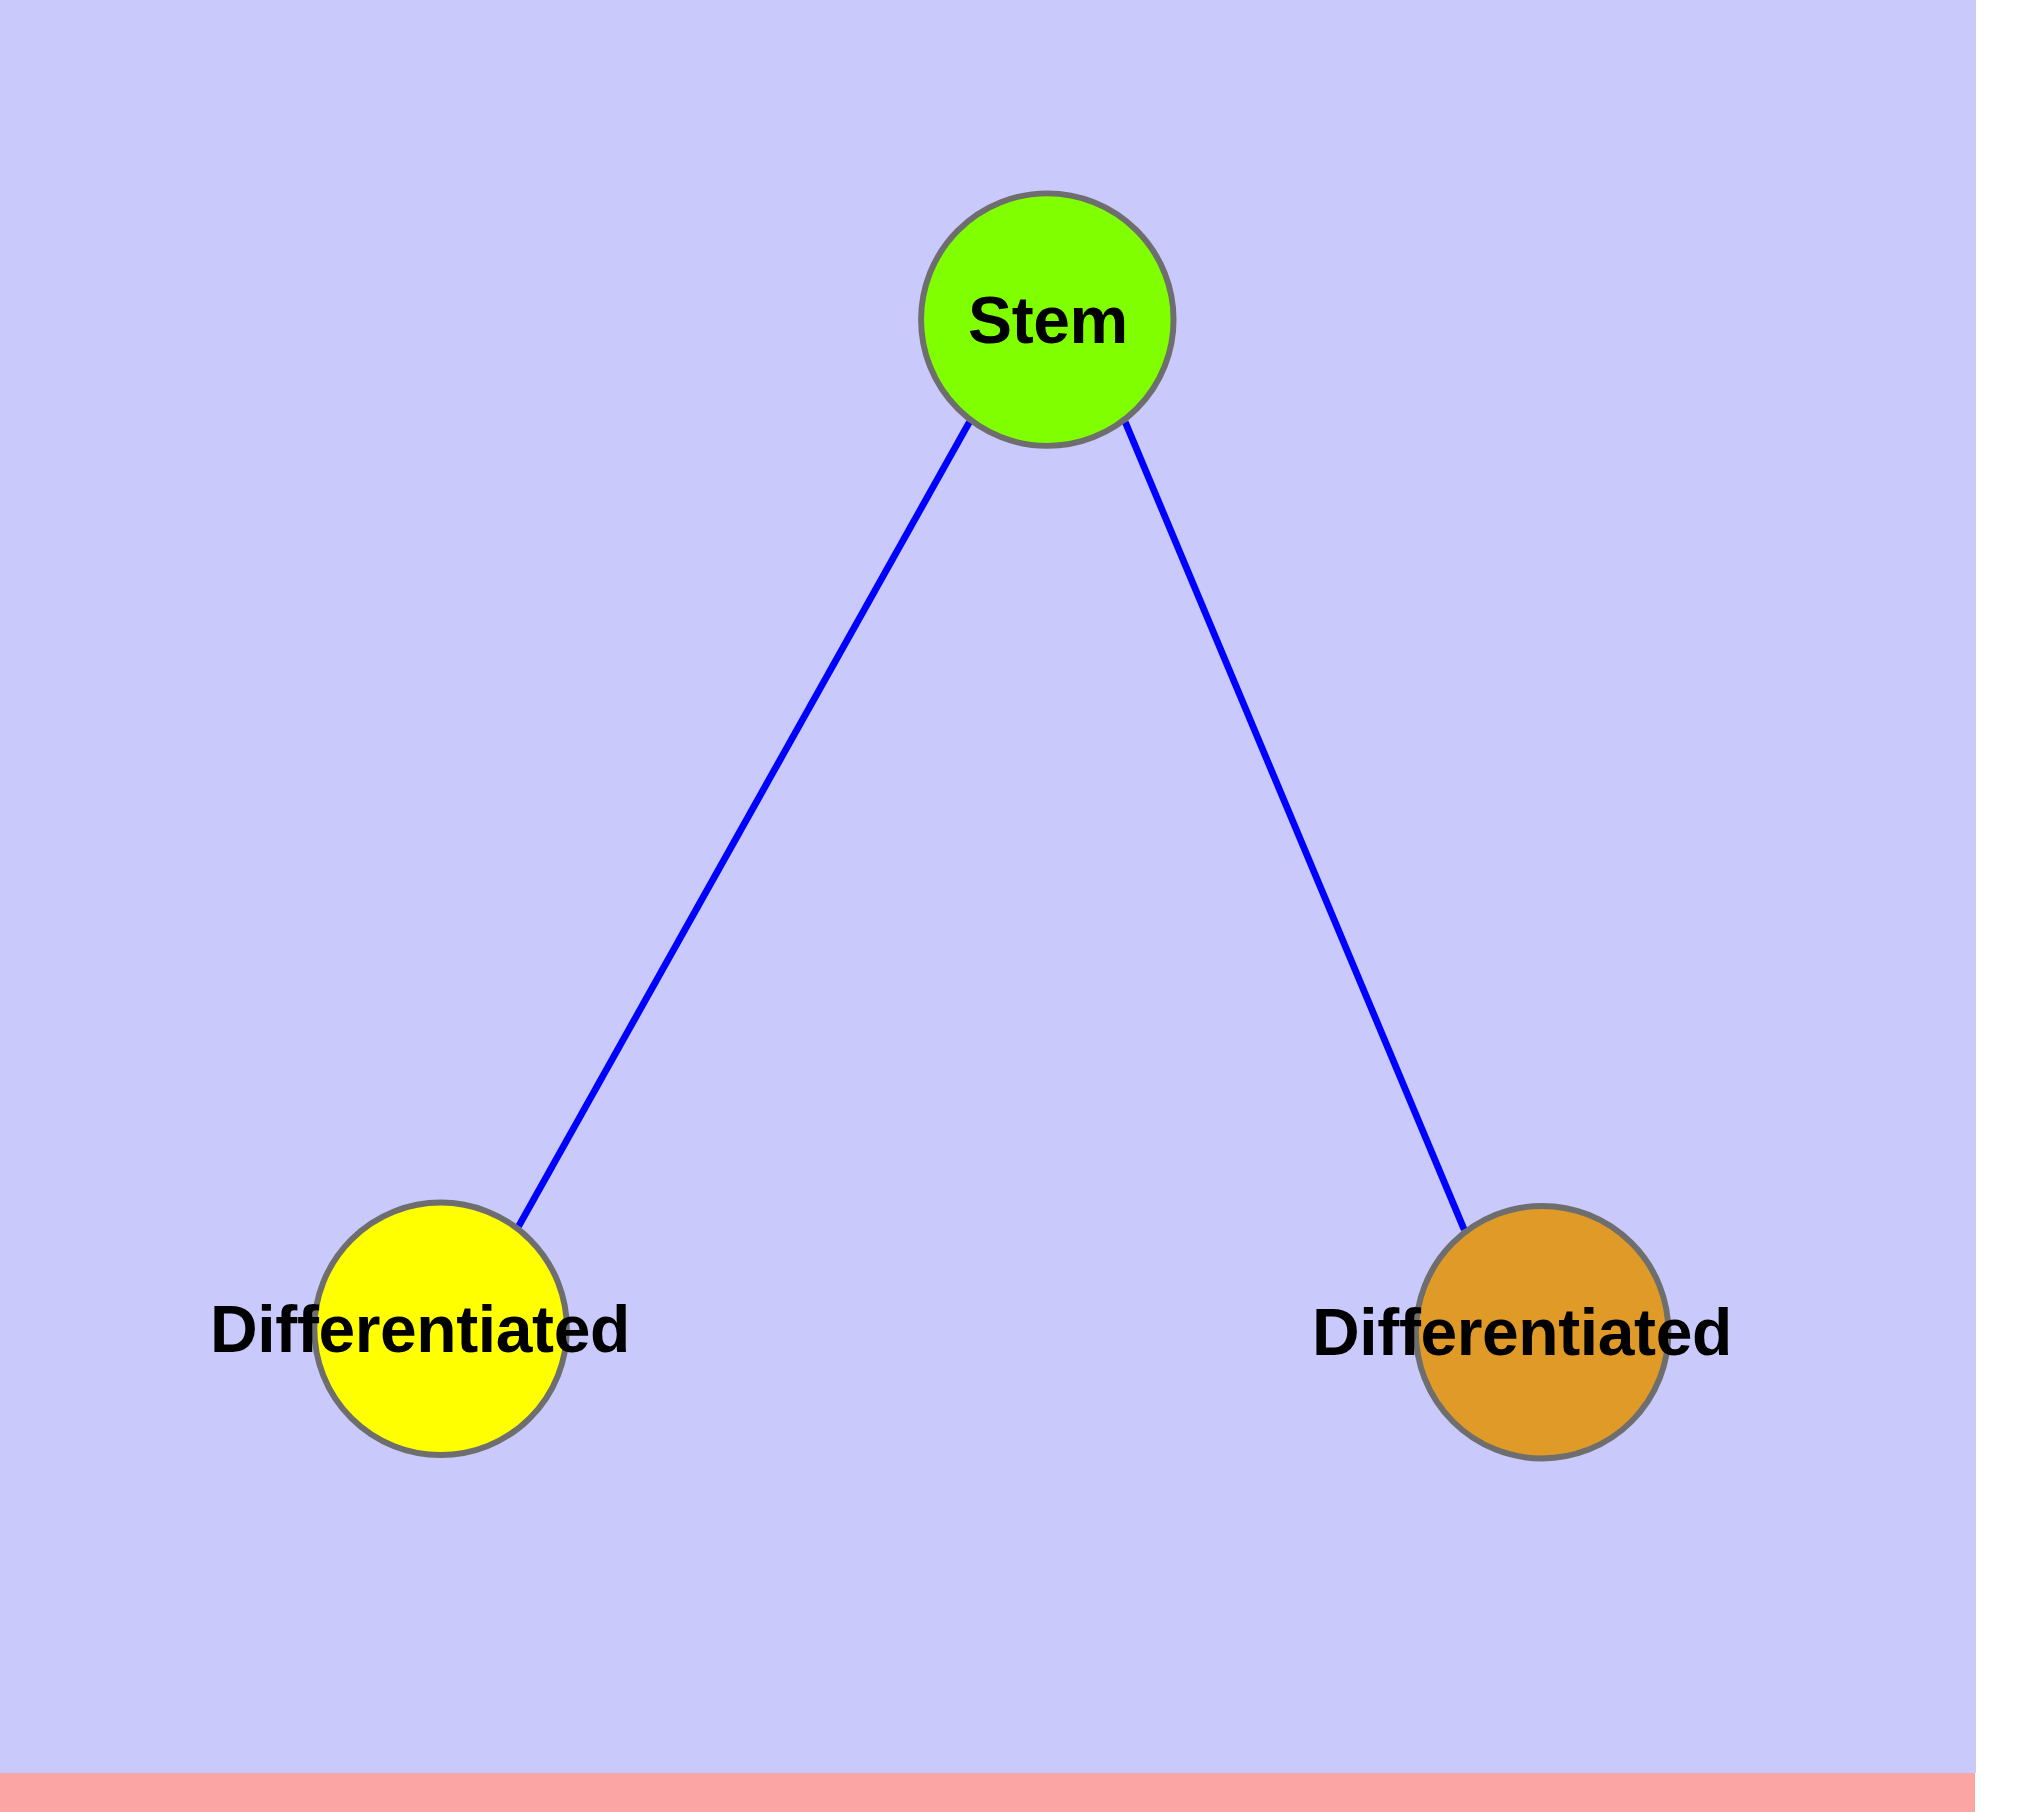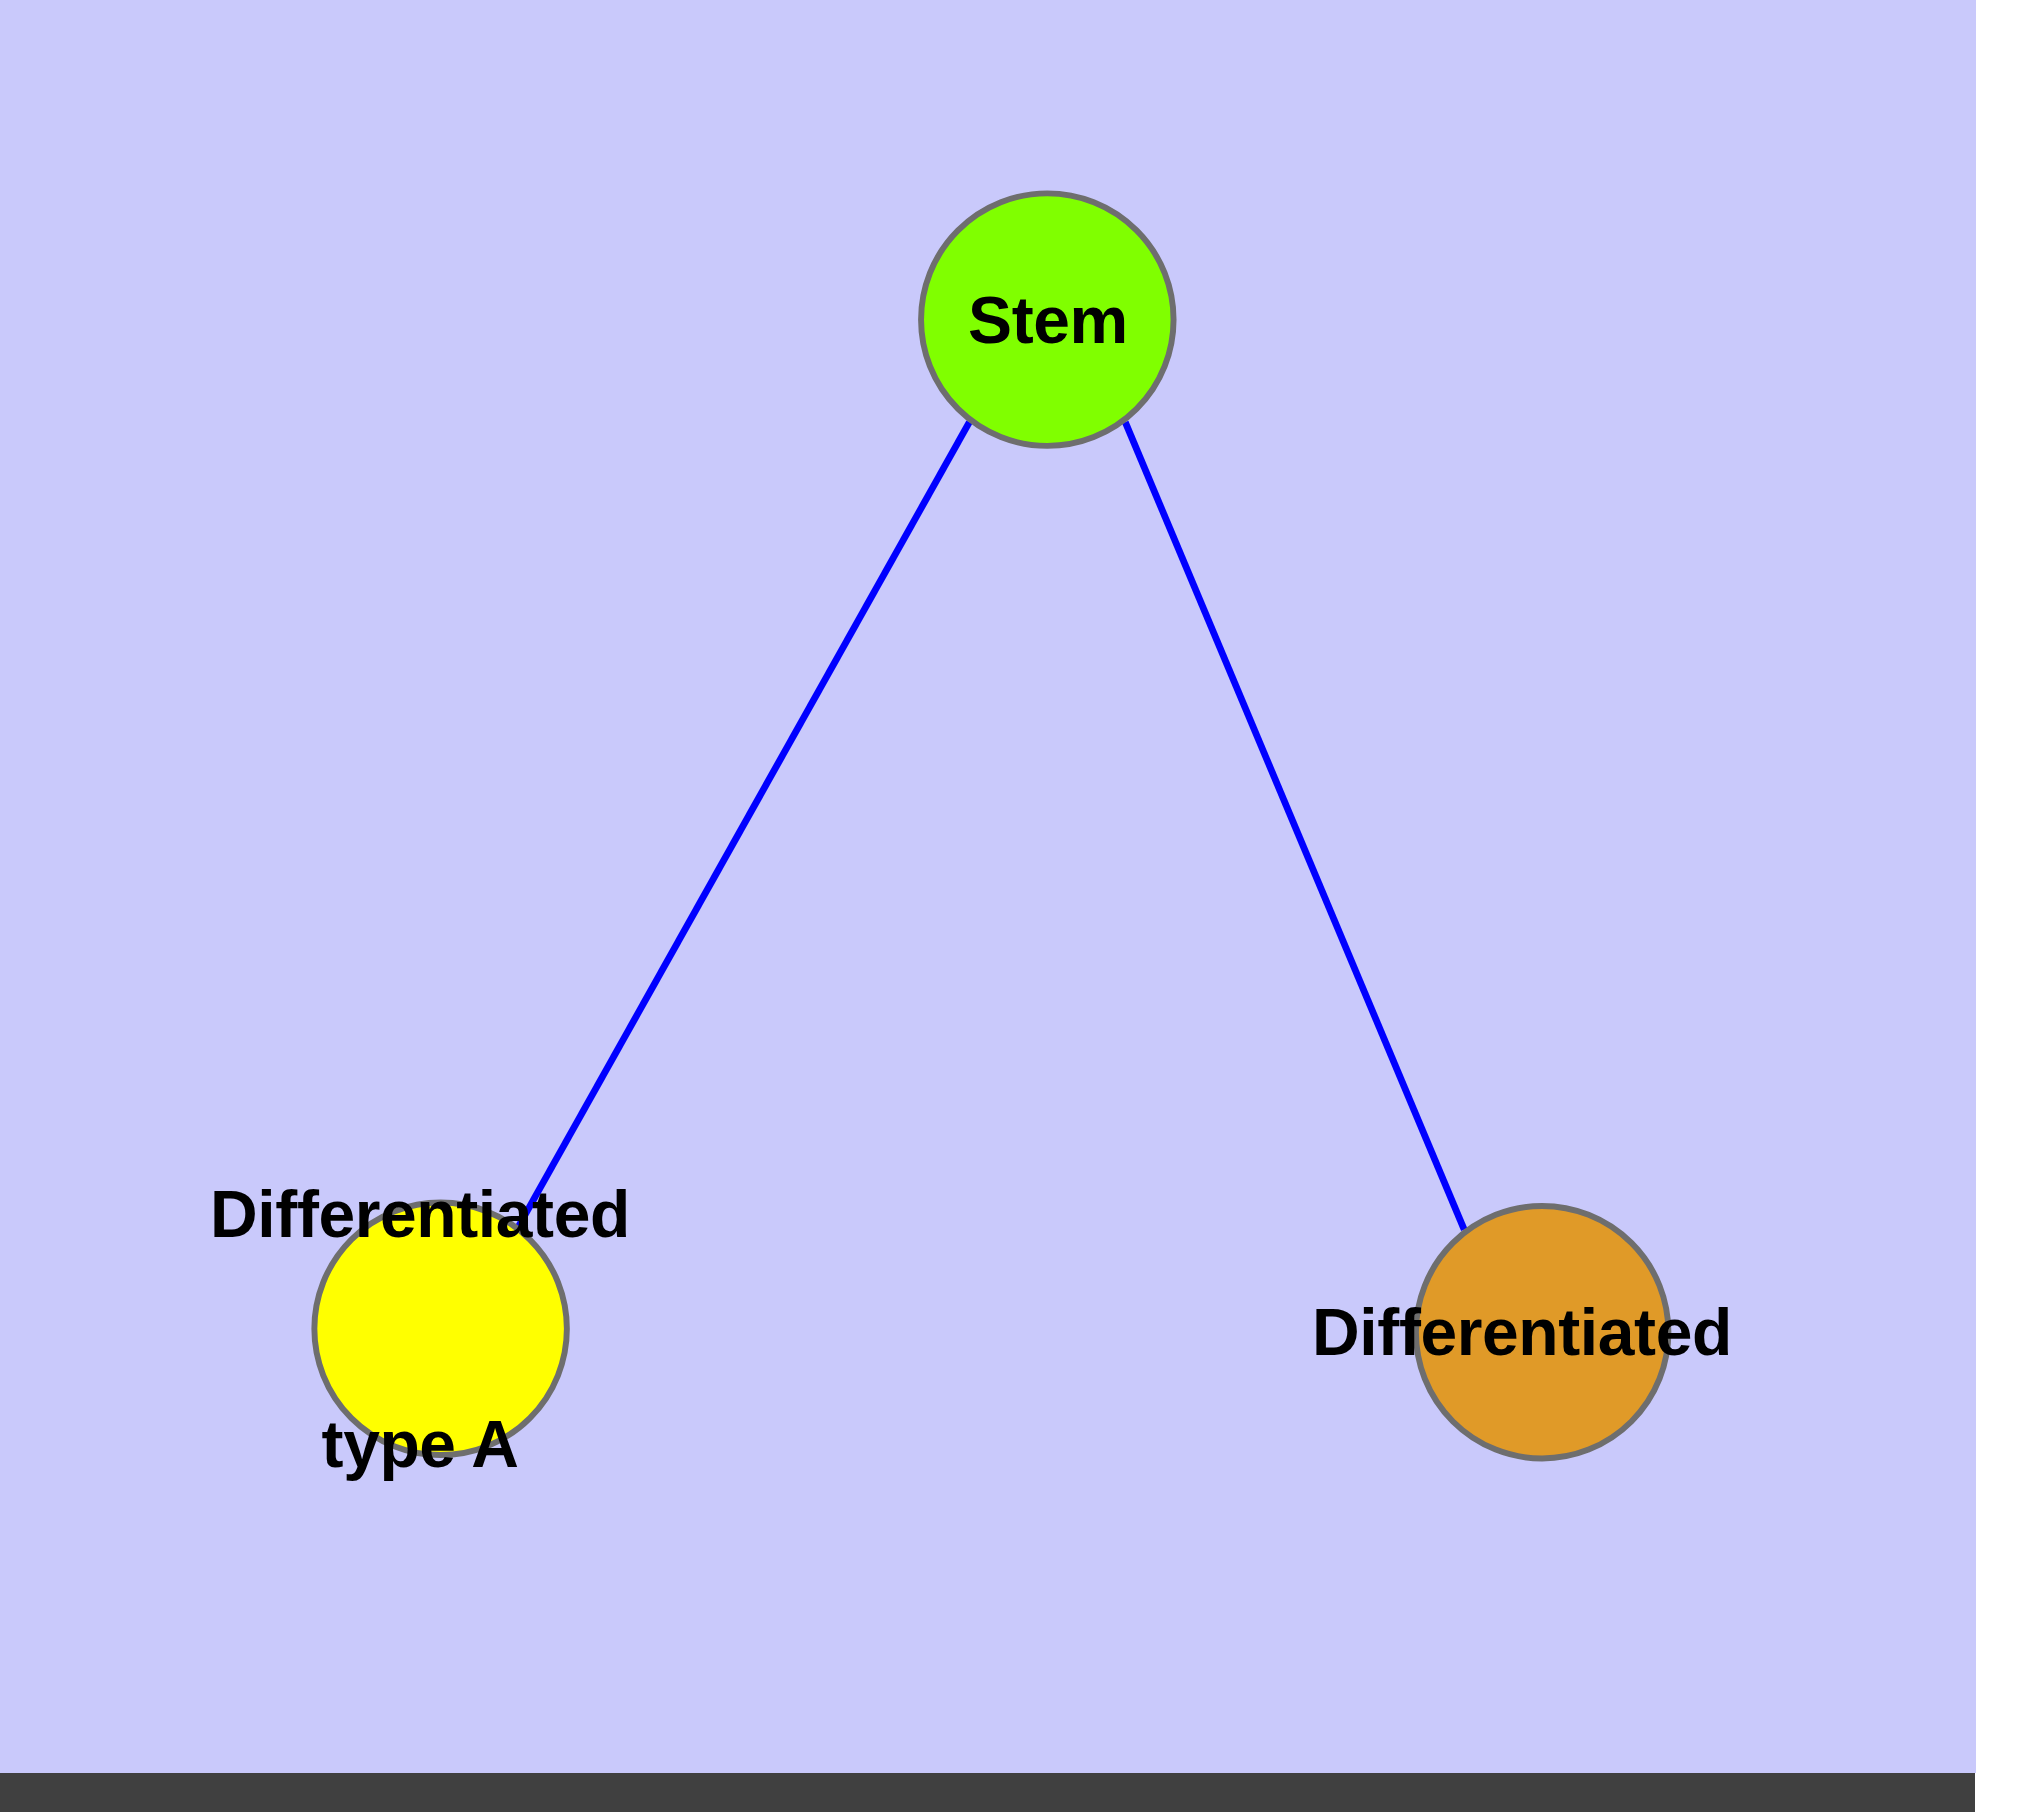--- a/index.html
+++ b/index.html
@@ -10,21 +10,21 @@
   body {
     width: 2021px;
     height: 1812px;
     overflow: hidden;
     font-family: "Liberation Sans", sans-serif;
   }
   #diagram-root {
     position: relative;
     width: 1975px;
     height: 1812px;
-    background: #404040;
+    background: #fca5a5;
   }
   #graph-canvas {
     position: absolute;
     left: 0;
     top: 0;
     width: 1976px;
     height: 1773px;
     background: #c9c9fb;
   }
   #graph-svg {
@@ -81,21 +81,20 @@
       <circle cx="520" cy="1568" r="149" fill="#ffff00" stroke="#6e6e6e" stroke-width="7"></circle>
       <circle cx="1820" cy="1572" r="149" fill="#e09a28" stroke="#6e6e6e" stroke-width="7"></circle>
     </svg>
 
     <div class="node-label" id="label-stem">
       <span class="label-line">Stem</span>
     </div>
 
     <div class="node-label" id="label-diff-a">
       <span class="label-line">Differentiated</span>
-      <span class="label-line">type A</span>
     </div>
 
     <div class="node-label" id="label-diff-b">
       <span class="label-line">Differentiated</span>
     </div>
 
   </div>
 </div>
 
 

